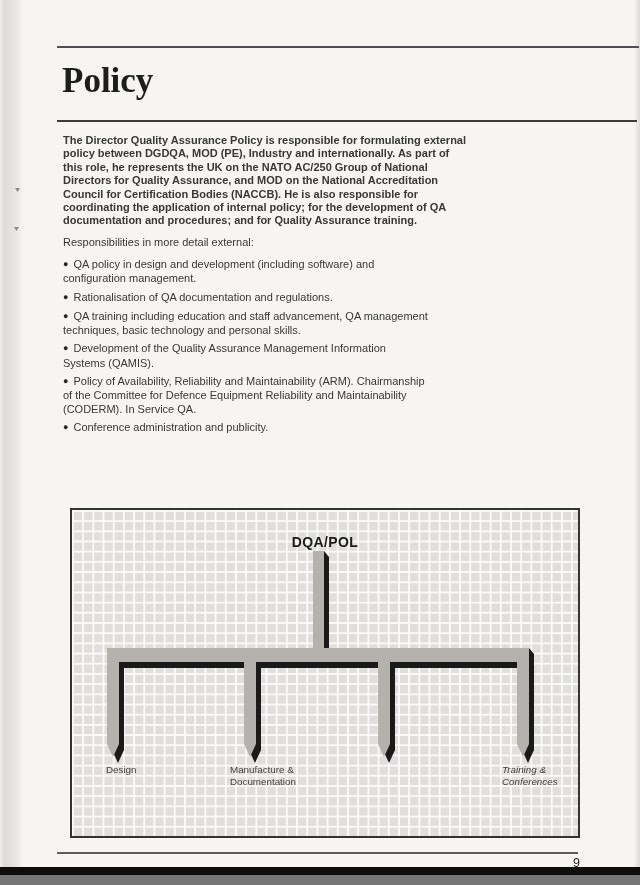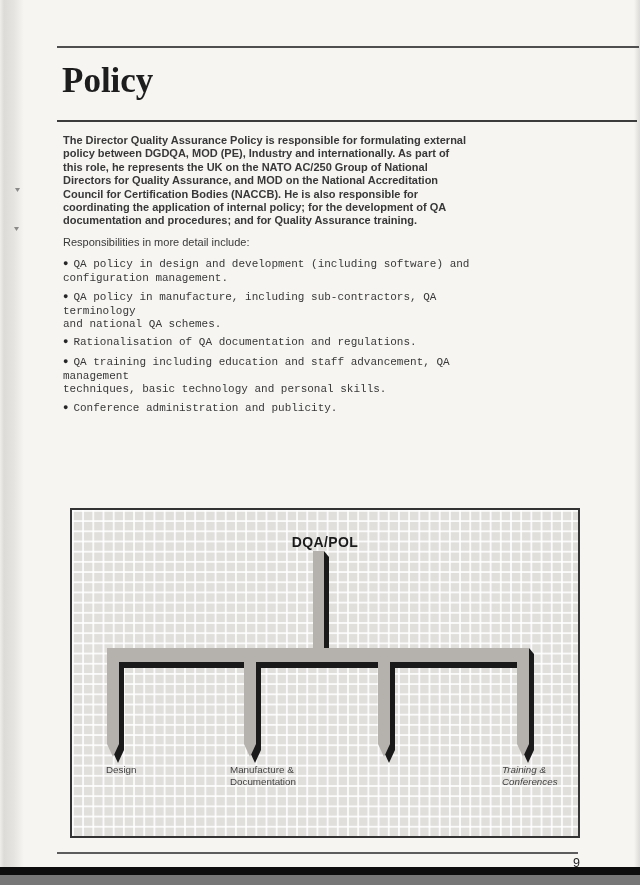--- a/index.html
+++ b/index.html
@@ -35,21 +35,21 @@
   }
   
   .intro{
     position:absolute;left:63px;top:134px;width:430px;margin:0;
     font-size:11px;line-height:13.4px;white-space:pre-line;color:#383838;font-weight:bold;
   }
   .resp-heading{
     position:absolute;left:63px;top:236px;margin:0;
     font-size:11px;line-height:13.4px;color:#383838;
   }
-  .bullets{position:absolute;left:63px;top:258px;width:440px;font-family:Liberation Mono, monospace;}
+  .bullets{position:absolute;left:63px;top:258px;width:440px;}
   .bullet-item{margin:0 0 5px 0;font-size:11px;line-height:13.3px;}
   .dot{font-size:9px;margin-right:5px;position:relative;top:-1px;color:#262626;}
   .btext{white-space:pre-line;color:#383838;}
   
   .diagram{
     position:absolute;left:70px;top:508px;width:510px;height:330px;
     box-sizing:border-box;border:2px solid #333;
     background-color:#e1dfdc;
     background-image:
       linear-gradient(to right, rgba(255,255,255,.85) 1.4px, rgba(255,255,255,0) 1.4px),
@@ -92,30 +92,33 @@
   <div class="rule rule-title"></div>
 
   <p class="intro">The Director Quality Assurance Policy is responsible for formulating external
 policy between DGDQA, MOD (PE), Industry and internationally. As part of
 this role, he represents the UK on the NATO AC/250 Group of National
 Directors for Quality Assurance, and MOD on the National Accreditation
 Council for Certification Bodies (NACCB). He is also responsible for
 coordinating the application of internal policy; for the development of QA
 documentation and procedures; and for Quality Assurance training.</p>
 
-  <p class="resp-heading">Responsibilities in more detail include:</p>
+  <p class="resp-heading">Responsibilities in more detail external:</p>
 
   <div class="bullets">
     <div class="bullet-item"><span class="dot">●</span><span class="btext">QA policy in design and development (including software) and
 configuration management.</span></div>
-    <div class="bullet-item"><span class="dot">●</span><span class="btext">QA policy in manufacture, including sub-contractors, QA terminology
-and national QA schemes.</span></div>
     <div class="bullet-item"><span class="dot">●</span><span class="btext">Rationalisation of QA documentation and regulations.</span></div>
     <div class="bullet-item"><span class="dot">●</span><span class="btext">QA training including education and staff advancement, QA management
 techniques, basic technology and personal skills.</span></div>
+    <div class="bullet-item"><span class="dot">●</span><span class="btext">Development of the Quality Assurance Management Information
+Systems (QAMIS).</span></div>
+    <div class="bullet-item"><span class="dot">●</span><span class="btext">Policy of Availability, Reliability and Maintainability (ARM). Chairmanship
+of the Committee for Defence Equipment Reliability and Maintainability
+(CODERM). In Service QA.</span></div>
     <div class="bullet-item"><span class="dot">●</span><span class="btext">Conference administration and publicity.</span></div>
   </div>
 
   <div class="diagram">
     <div class="chart-root-label">DQA/POL</div>
 
     <svg class="org-svg" width="506" height="326" viewBox="0 0 506 326" xmlns="http://www.w3.org/2000/svg">
 
       <g transform="translate(5,6)" fill="#1a1a1a">
         <rect x="241" y="41" width="11" height="98"></rect>

